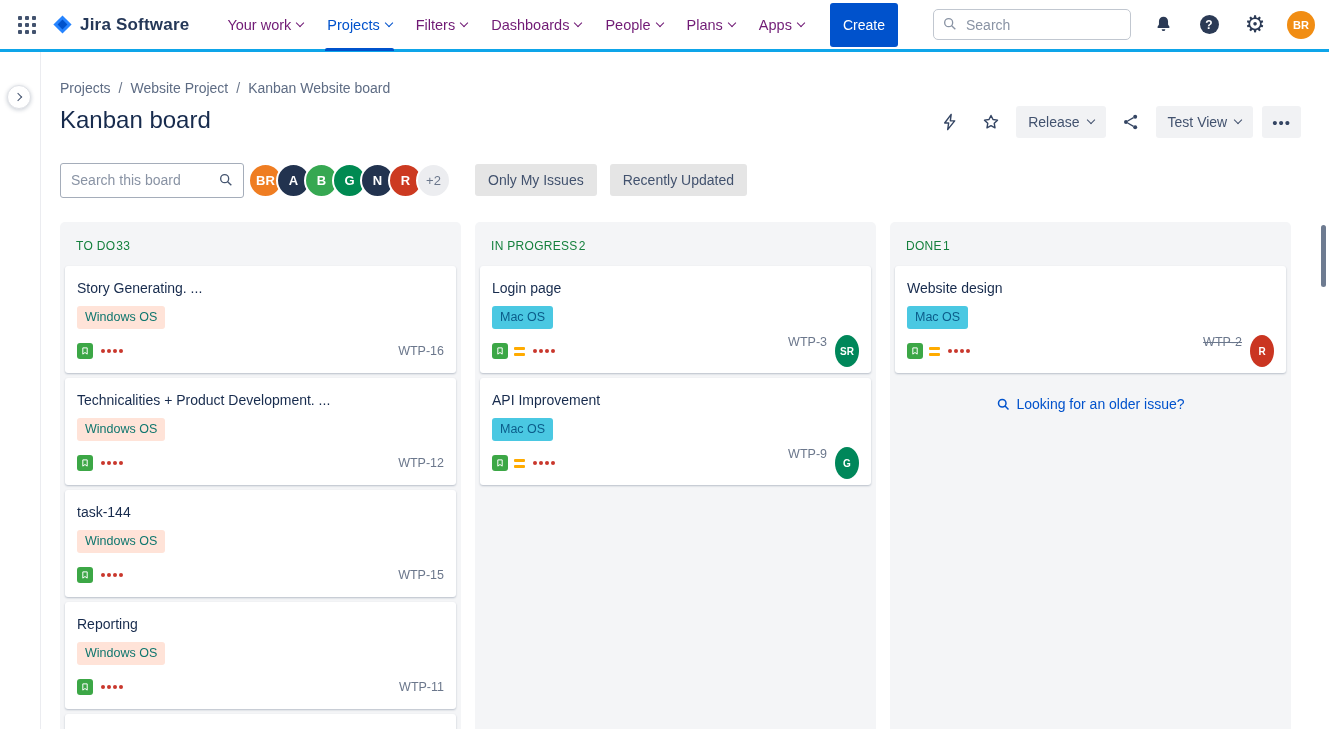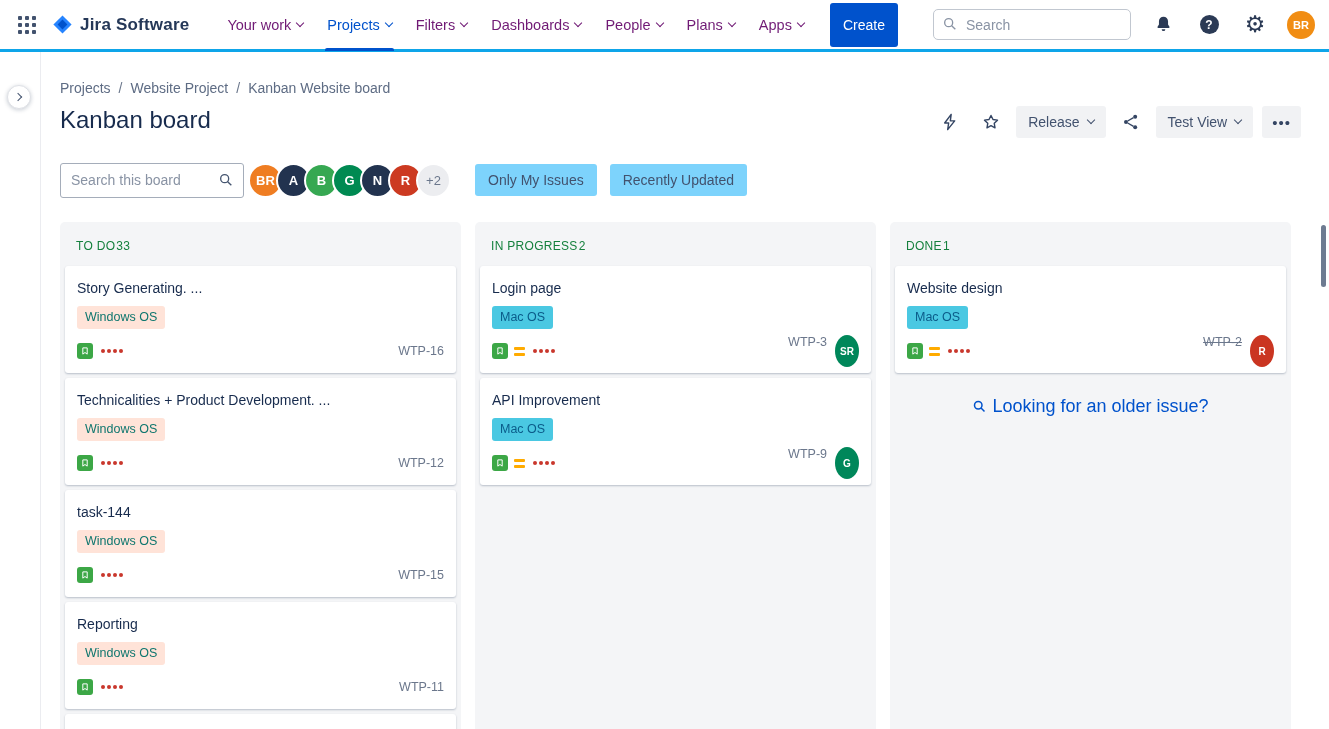--- a/index.html
+++ b/index.html
@@ -80,21 +80,21 @@
   .avatars { display:flex; align-items:center; margin-right:24px; }
   .avatar-sm {
     width:35px; height:35px; border-radius:50%; color:#fff; font-weight:700; font-size:13px;
     display:flex; align-items:center; justify-content:center; border:2px solid #fff;
     margin-left:-7px; cursor:pointer; flex:none;
   }
   .avatar-sm:first-child { margin-left:0; }
   .avatar-sm.overflow { background:#ECEDF0; color:#6B778C; font-weight:400; font-size:13px; }
   .filters { display:flex; align-items:center; gap:13px; }
   .filter-btn {
-    height:32px; padding:0 13px; background:#7dd3fc; border:none; border-radius:3px;
+    height:32px; padding:0 13px; background:#e5e5e5; border:none; border-radius:3px;
     font-size:14px; color:#42526E; cursor:pointer; font-family:"Liberation Sans", sans-serif;
   }
   
   .board { display:flex; gap:14px; margin-top:24px; align-items:flex-start; }
   .column { width:401px; flex:none; background:#F4F5F7; border-radius:5px; height:512px; overflow:hidden; }
   .col-header { padding:16px 16px 12px; font-size:12px; line-height:16px; color:#15803d; letter-spacing:.3px; display:flex; gap:1px; }
   .cards { padding:0 5px; display:flex; flex-direction:column; gap:5px; }
   .card { background:#fff; border-radius:3px; box-shadow:0 1px 2px rgba(9,30,66,.25); padding:12px; cursor:pointer; }
   .card-title { font-size:14px; line-height:20px; color:#172B4D; white-space:nowrap; overflow:hidden; }
   .chip { display:inline-block; margin-top:8px; padding:4px 8px; border-radius:3px; font-size:12.5px; line-height:15px; }
@@ -106,21 +106,21 @@
   .medium-icon { display:flex; flex-direction:column; gap:3px; }
   .medium-icon i { display:block; width:11px; height:3px; border-radius:1px; background:#FFAB00; }
   .dots { display:flex; align-items:center; gap:2px; margin-left:2px; }
   .dots i { width:4px; height:4px; border-radius:50%; background:#C9372C; display:block; }
   .card-right { display:flex; align-items:flex-start; gap:8px; }
   .card-key { font-size:12.5px; color:#6B778C; }
   .card-key.strike { text-decoration:line-through; }
   .card-avatar { width:24px; height:32px; border-radius:50%; color:#fff; font-size:10px; font-weight:700; display:flex; align-items:center; justify-content:center; cursor:pointer; flex:none; }
   .col-footer { margin-top:23px; text-align:center; padding:0 14px; }
   .col-note { font-size:14px; color:#7A869A; margin-bottom:11px; }
-  .older-link { color:#0052CC; font-size:18px; display:inline-flex; align-items:center; gap:5px; cursor:pointer; }
+  .older-link { color:#0052CC; font-size:14px; display:inline-flex; align-items:center; gap:5px; cursor:pointer; }
   
   .scroll-thumb { position:absolute; right:3px; top:225px; width:5px; height:62px; border-radius:3px; background:#6E7B91; cursor:grab; z-index:7; }
 </style>
 </head>
 <body>
 
 <header class="topnav">
   <button class="icon-btn">
     <svg width="18" height="18" viewBox="0 0 18 18">
       <g fill="#42526E">

